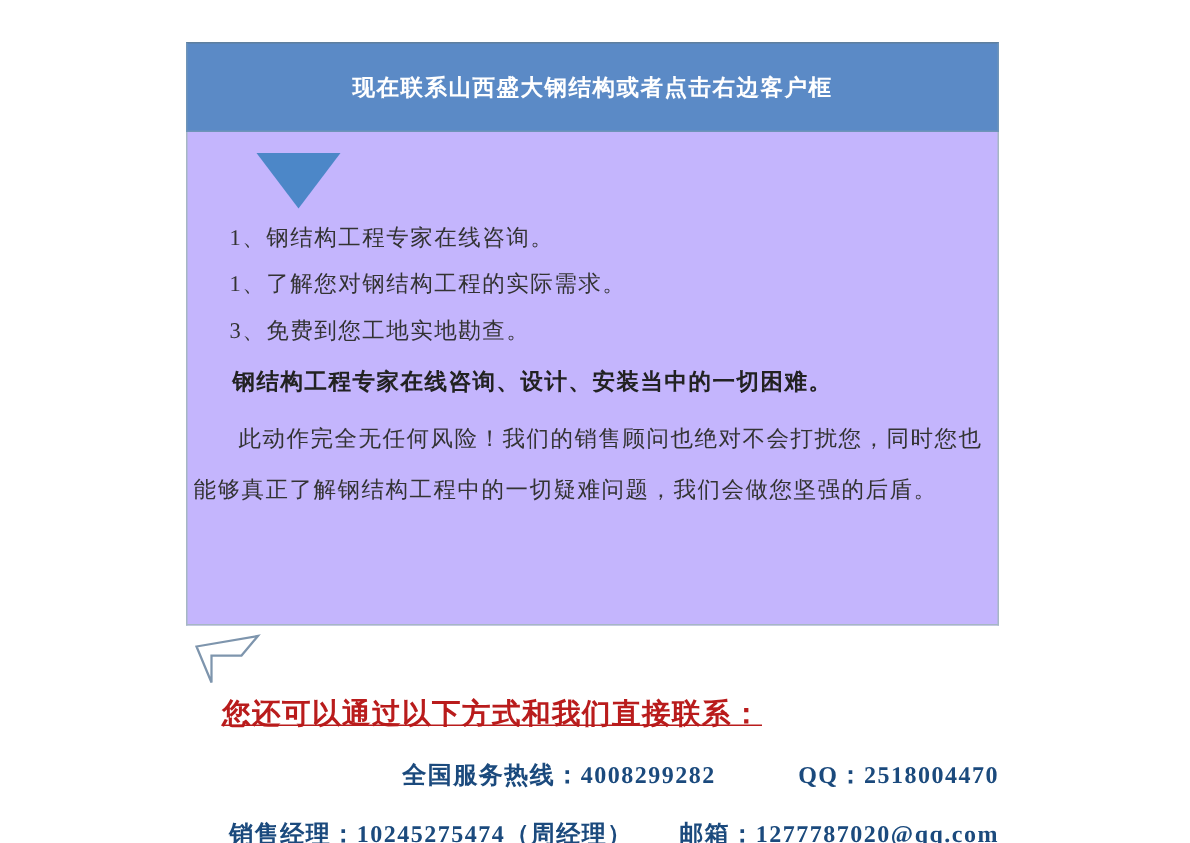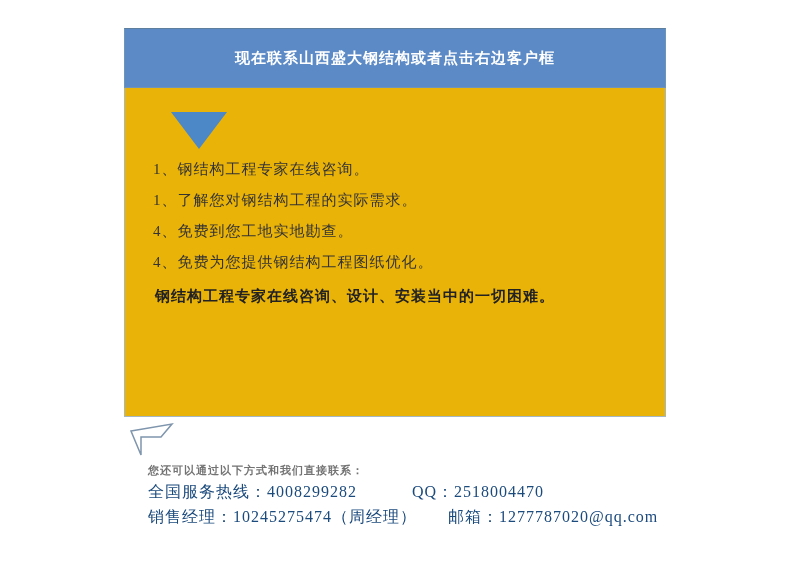--- a/index.html
+++ b/index.html
@@ -9,22 +9,22 @@
 
   .panel { position:absolute; left:124px; top:28px; width:542px; }
 
   .banner {
     height:60px; background:#5b8ac6; border:1px solid #6f94b8; border-top-color:#5f7f9e;
     display:flex; align-items:center; justify-content:center;
     color:#ffffff; font-weight:bold; font-size:15px; letter-spacing:1px;
   }
 
   .box {
-    border:1px solid #a6b7c4; border-top:none; background:#eab308;
-    height:329px; padding:24px 2px 2px 2px; overflow:hidden;
+    border:1px solid #a6b7c4; border-top:none; background:#c4b5fd;
+    height:329px; padding:14px 2px 2px 2px; overflow:hidden;
   }
 
   .triangle {
     width:0; height:0; margin-left:44px;
     border-left:28px solid transparent; border-right:28px solid transparent;
     border-top:37px solid #4c87c8;
   }
 
   ul.steps { list-style:none; margin-top:12px; }
   ul.steps li {
@@ -38,52 +38,54 @@
   }
 
   .paragraph {
     font-size:15px; color:#333333; letter-spacing:1px;
     margin:13px 2px 0 2px; text-indent:2em; line-height:34px;
   }
 
   .flag { margin:4px 0 0 4px; height:40px; }
 
   .lead {
-    color:#737373; font-weight:bold; font-size:11px; letter-spacing:1px;
+    color:#b91c1c; font-weight:bold; font-size:19px; letter-spacing:1px;
     margin:2px 0 0 24px;
+    text-decoration:underline;
   }
 
   .contact-line {
-    color:#1b4a7d; font-weight:normal; font-size:16px; letter-spacing:1px;
-    margin:4px 0 0 24px;
+    color:#1b4a7d; font-weight:bold; font-size:16px; letter-spacing:1px;
+    margin:18px 0 0 24px;
+    text-align:right;
   }
   .contact-line .gap-qq { margin-left:50px; }
   .contact-line .gap-mail { margin-left:26px; }
 </style>
 </head>
 <body>
 
 <div class="page">
   <div class="panel">
 
     <div class="banner">
       <span>现在联系山西盛大钢结构或者点击右边客户框</span>
     </div>
 
     <div class="box">
       <div class="triangle"></div>
 
       <ul class="steps">
         <li>1、钢结构工程专家在线咨询。</li>
         <li>1、了解您对钢结构工程的实际需求。</li>
-        <li>4、免费到您工地实地勘查。</li>
-        <li>4、免费为您提供钢结构工程图纸优化。</li>
+        <li>3、免费到您工地实地勘查。</li>
       </ul>
 
       <p class="highlight">钢结构工程专家在线咨询、设计、安装当中的一切困难。</p>
+      <p class="paragraph">此动作完全无任何风险！我们的销售顾问也绝对不会打扰您，同时您也能够真正了解钢结构工程中的一切疑难问题，我们会做您坚强的后盾。</p>
     </div>
 
     <div class="flag">
       <svg width="48" height="40" viewBox="0 0 48 40">
         <path d="M3,10 L44,3 L33,16 L13,16 L13,34 Z" fill="none" stroke="#7e95ad" stroke-width="1.5" stroke-linejoin="miter"></path>
       </svg>
     </div>
 
     <p class="lead">您还可以通过以下方式和我们直接联系：</p>
 

